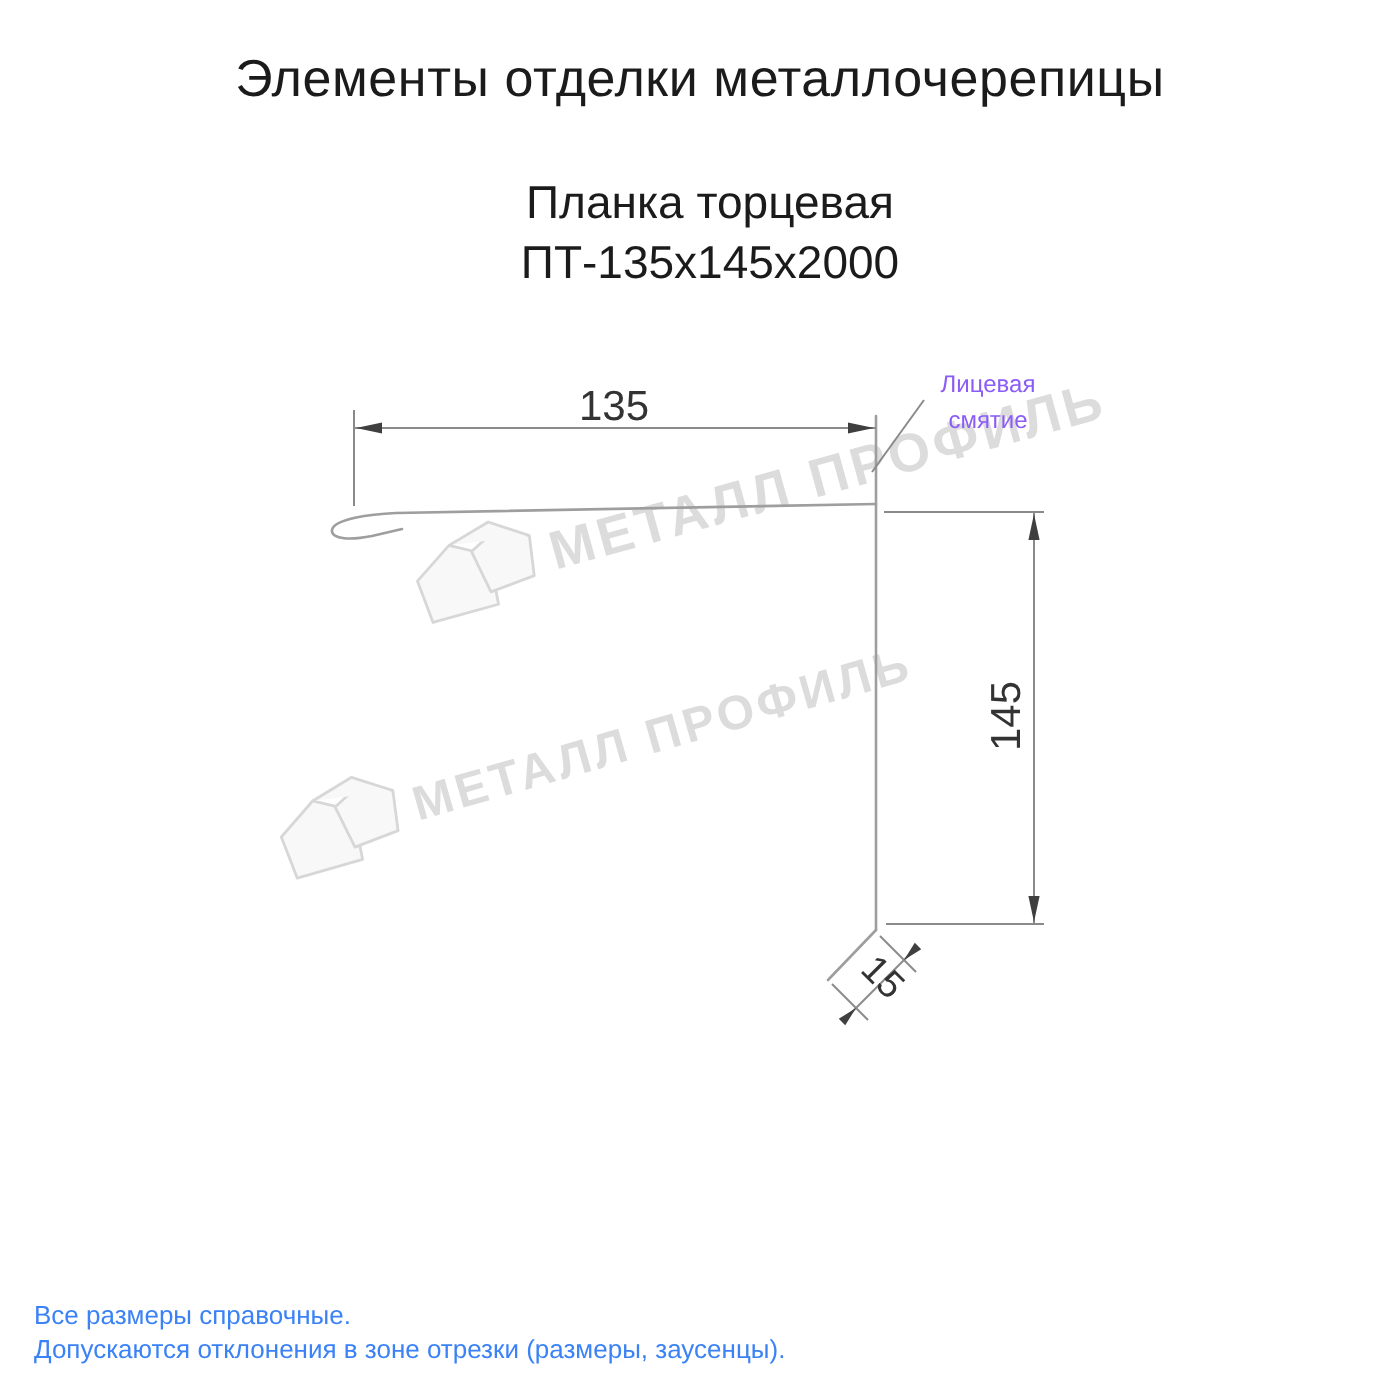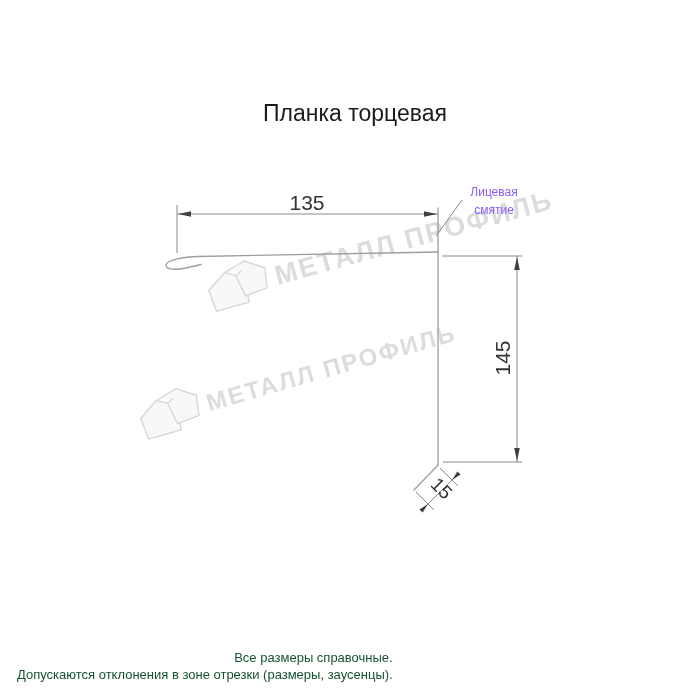--- a/index.html
+++ b/index.html
@@ -2,25 +2,25 @@
 <html><head>
 <meta charset="utf-8">
 <style>
   html,body{margin:0;padding:0;background:#ffffff;}
   #page{position:relative;width:700px;height:700px;background:#ffffff;overflow:hidden;
         font-family:"Liberation Sans",sans-serif;}
   .title{position:absolute;left:0;top:24px;width:700px;text-align:center;
          font-size:26px;color:#1b1b1b;letter-spacing:0.3px;}
   .subtitle{position:absolute;left:10px;width:690px;text-align:center;
             font-size:23px;color:#1b1b1b;}
-  .subtitle.l1{top:100px;}
+  .subtitle.l1{top:88px;}
   .subtitle.l2{top:118px;}
   .face-label{position:absolute;left:456px;top:183px;width:76px;text-align:center;
               font-size:12px;line-height:18px;color:#8b5cf6;}
-  .footer{position:absolute;left:17px;top:649px;font-size:13px;line-height:17px;color:#14532d;text-align:right;}
+  .footer{position:absolute;left:17px;top:649px;font-size:13px;line-height:17px;color:#3b82f6;}
   .wm{position:absolute;display:flex;align-items:center;transform-origin:left center;
       pointer-events:none;}
   .wm-text{font-weight:bold;color:#dcdcdc;letter-spacing:2px;white-space:nowrap;
            text-shadow:1px 1px 0 #ffffff;}
   .wm1{left:204px;top:268px;transform:rotate(-15.5deg);}
   .wm1 .wm-text{font-size:27px;}
   .wm2{left:136px;top:396px;transform:rotate(-16deg);}
   .wm2 .wm-text{font-size:24px;}
   svg.diagram{position:absolute;left:0;top:0;}
   svg.diagram text{font-family:"Liberation Sans",sans-serif;fill:#333333;}
@@ -94,21 +94,23 @@
       <g fill="#3f3f3f" stroke="none">
         <polygon points="452,480 460.6,474.6 457.4,471.4"></polygon>
         <polygon points="428,504 422.6,512.6 419.4,509.4"></polygon>
       </g>
       <text transform="translate(437 493) rotate(45)" text-anchor="middle" font-size="19">15</text>
     </g>
 
     <path d="M462 200 L436 236" stroke="#8a8a8a" stroke-width="1" fill="none"></path>
   </svg>
 
+  <div class="title">Элементы отделки металлочерепицы</div>
   <div class="subtitle l1">Планка торцевая</div>
+  <div class="subtitle l2">ПТ-135х145х2000</div>
 
   <div class="face-label">
     <div>Лицевая</div>
     <div>смятие</div>
   </div>
 
   <div class="footer">
     <div>Все размеры справочные.</div>
     <div>Допускаются отклонения в зоне отрезки (размеры, заусенцы).</div>
   </div>

